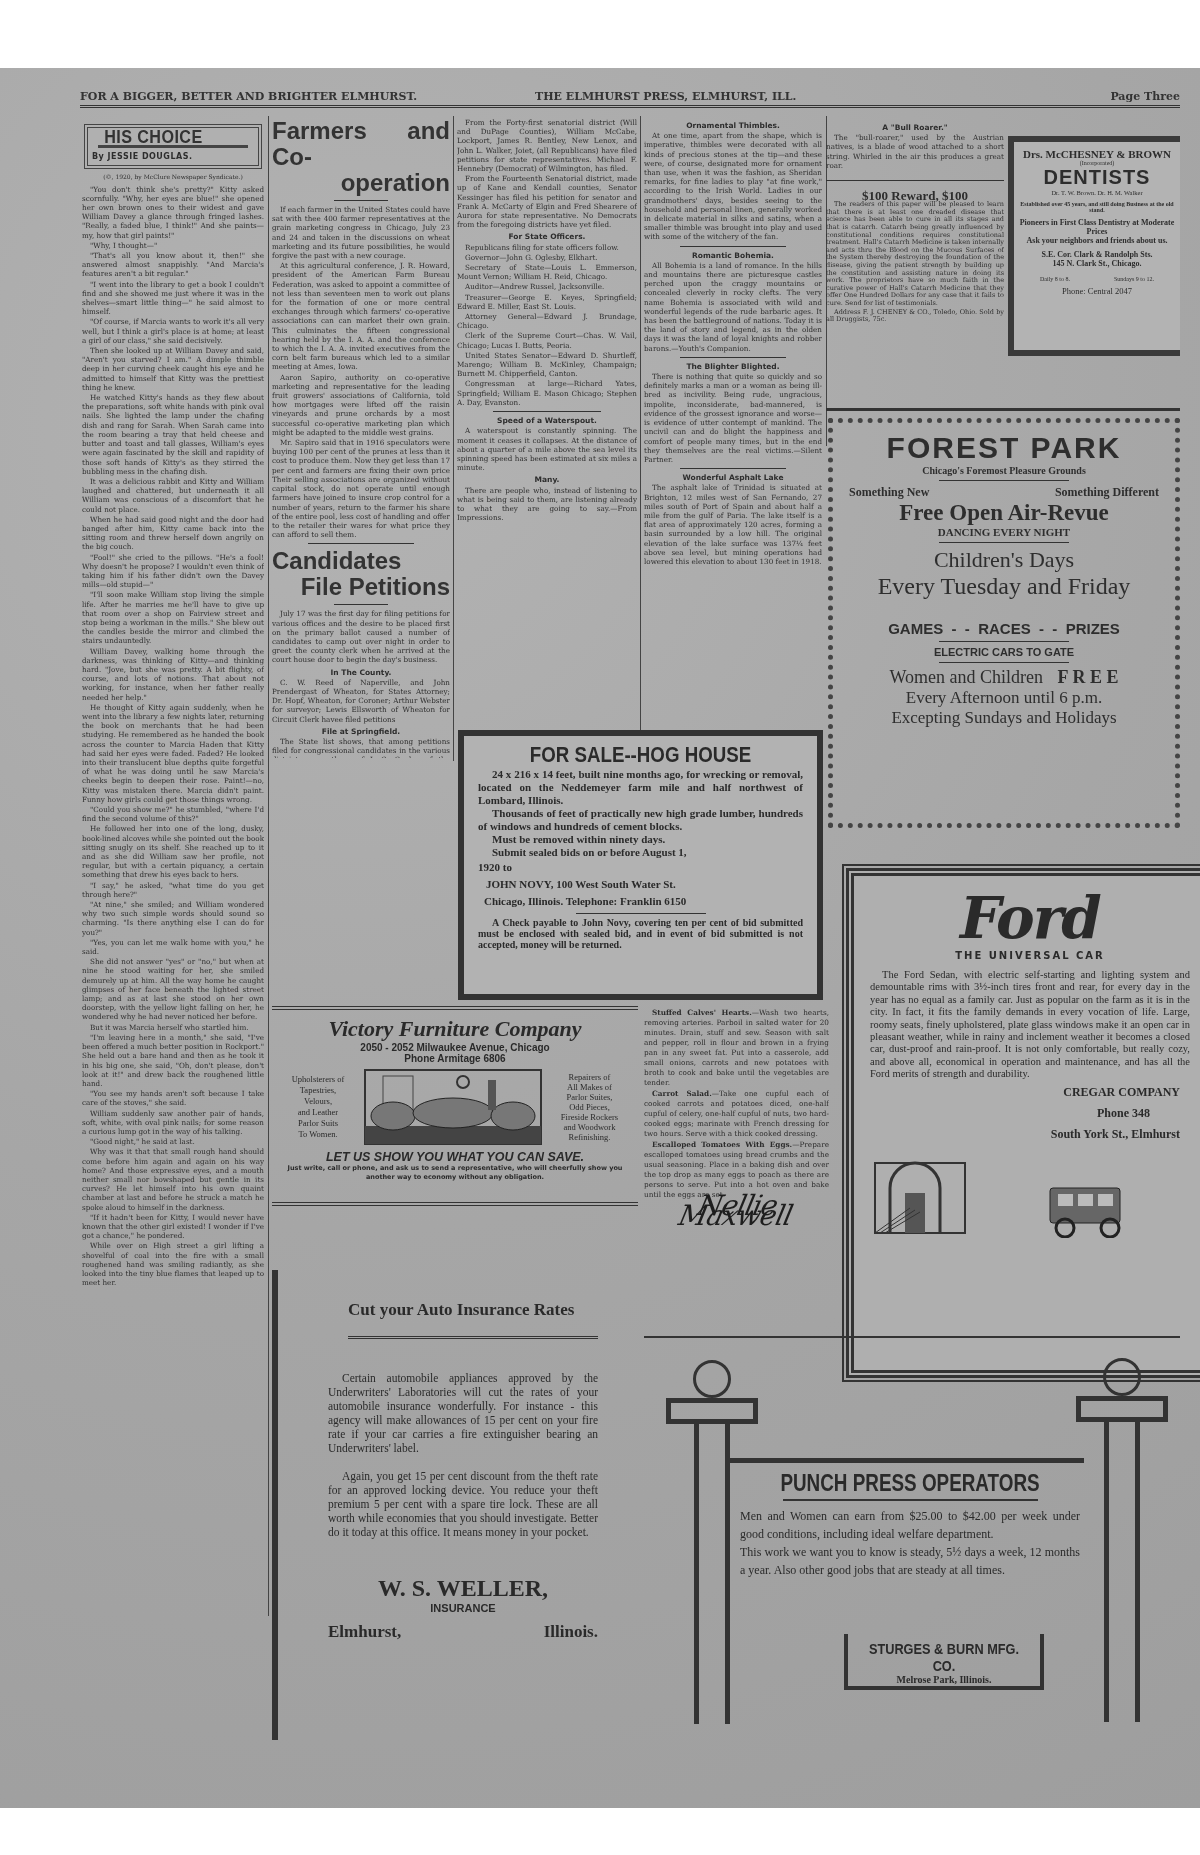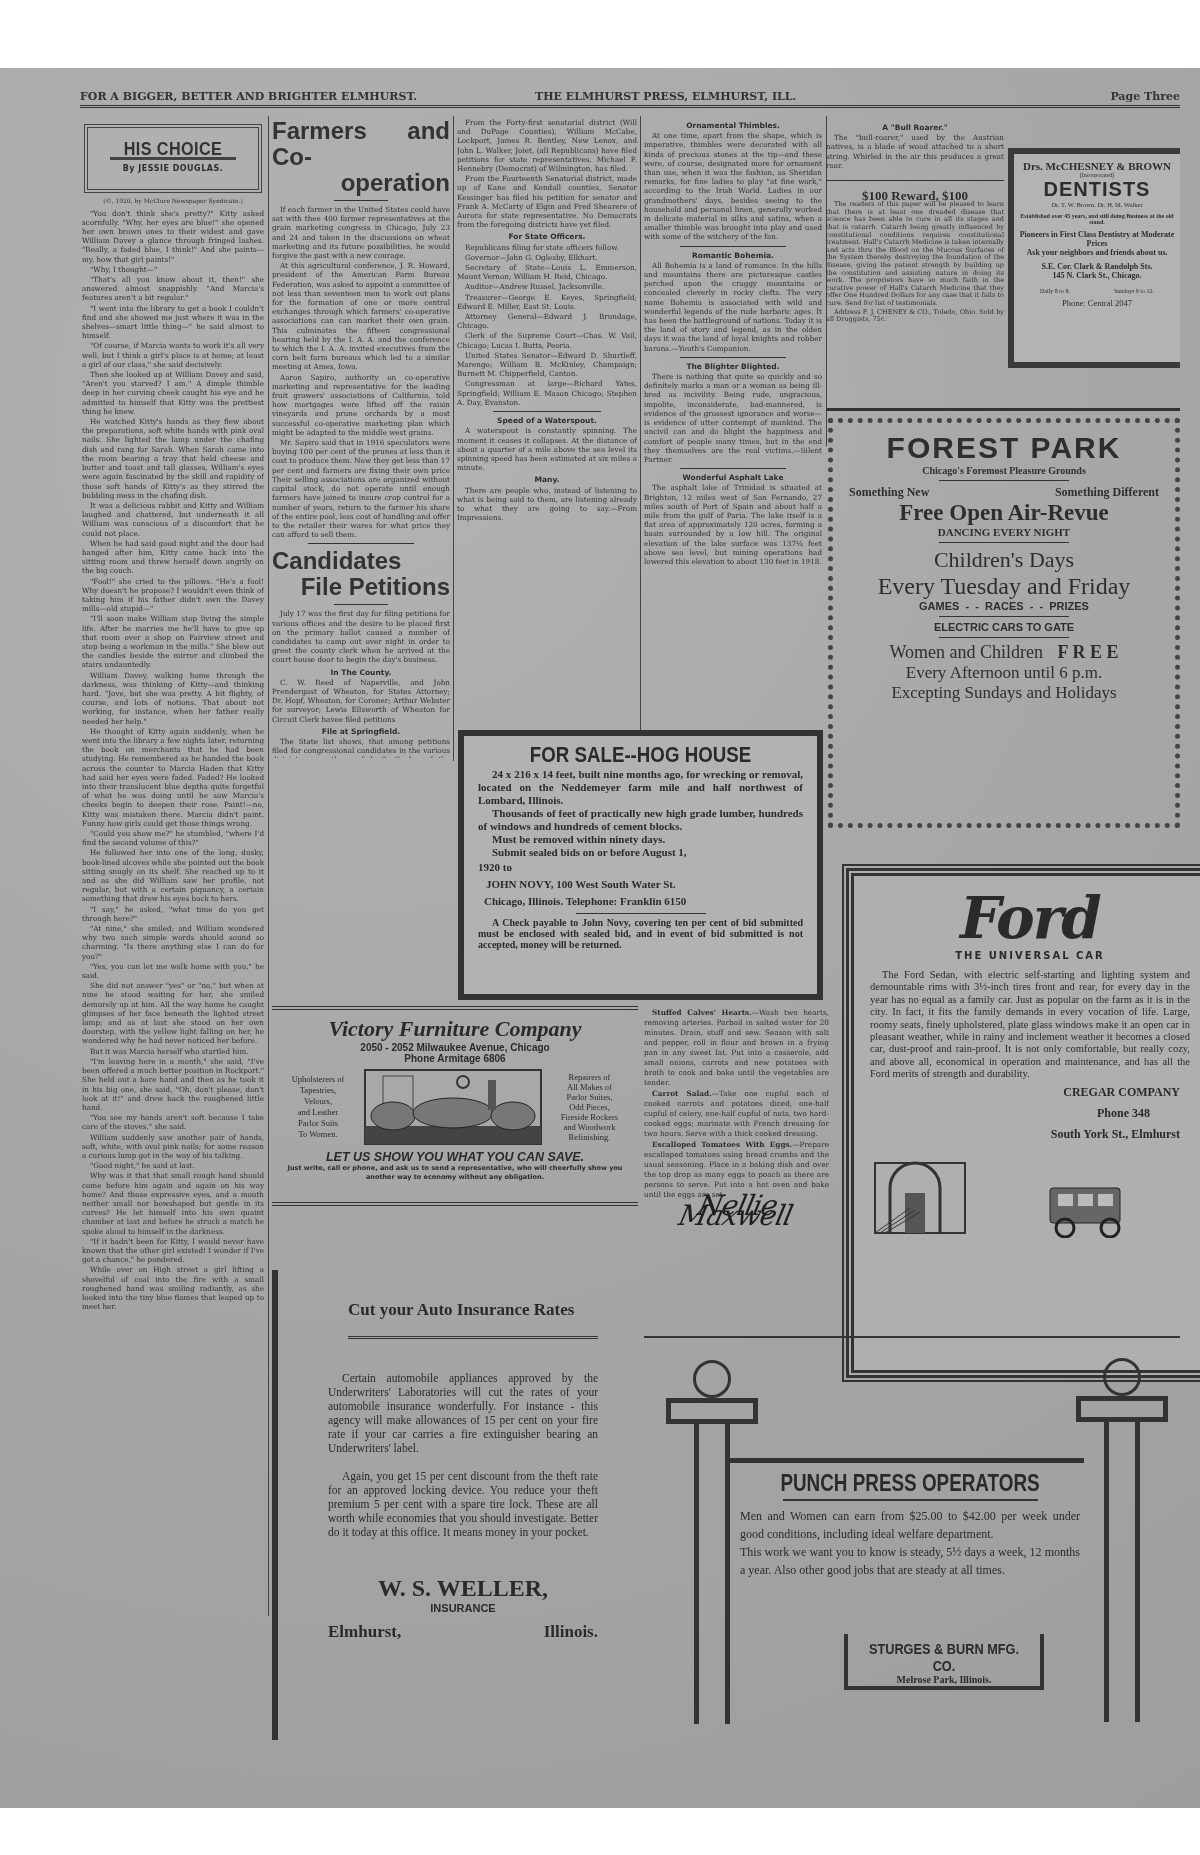--- a/index.html
+++ b/index.html
@@ -17,21 +17,21 @@
   }
   .masthead .mid { position: absolute; left: 455px; }
   .col { position: absolute; font-size: 7.2px; line-height: 9.2px; text-align: justify; color: #2d2d2d; overflow: hidden; }
   .col p { text-indent: 8px; margin-bottom: 1px; }
   .vrule { position: absolute; width: 1px; background: #444; }
   .hrule { position: absolute; height: 2px; background: #333; }
   .small-head { font-family: "DejaVu Sans", sans-serif; font-weight: bold; text-align: center; font-size: 7.5px; margin: 3px 0 1px; text-indent: 0 !important; }
   .short-rule { width: 60%; height: 1px; background: #333; margin: 4px auto; }
 
   
-  .story-box { border: 4px double #444; margin: 4px 2px 3px; padding: 16px; text-align: center; background: #b0b0b0; }
+  .story-box { border: 4px double #444; margin: 4px 2px 3px; padding: 4px; background: #b0b0b0; }
   .story-title { font-family: "Liberation Sans", sans-serif; font-weight: bold; font-size: 19px; letter-spacing: 0.5px; color: #333; transform: scaleX(0.85); }
   .story-rule { height: 3px; background: #444; margin: 4px 6px; }
   .story-by { font-family: "DejaVu Sans", sans-serif; font-size: 8px; font-weight: bold; letter-spacing: 0.5px; }
   .copyright { font-size: 6px; text-align: center; margin-bottom: 3px; }
 
   .big-head { font-family: "Liberation Sans", sans-serif; font-weight: bold; font-size: 24px; line-height: 26px; color: #333; transform-origin: left; }
   .big-head.r { text-align: right; }
 
   
   .ad { position: absolute; }
@@ -155,21 +155,21 @@
 
   <div class="col" style="left:826px; top:52px; width:178px; height:320px;">
     <div class="small-head">A "Bull Roarer."</div>
     <p>The "bull-roarer," used by the Austrian natives, is a blade of wood attached to a short string. Whirled in the air this produces a great roar.</p>
     <div class="hrule" style="position:relative; height:1px; margin:10px 0;"></div>
     <div class="small-head" style="font-family:'Liberation Serif',serif; font-size:13px;">$100 Reward, $100</div>
     <p style="font-size:6.5px; line-height:7.6px;">The readers of this paper will be pleased to learn that there is at least one dreaded disease that science has been able to cure in all its stages and that is catarrh. Catarrh being greatly influenced by constitutional conditions requires constitutional treatment. Hall's Catarrh Medicine is taken internally and acts thru the Blood on the Mucous Surfaces of the System thereby destroying the foundation of the disease, giving the patient strength by building up the constitution and assisting nature in doing its work. The proprietors have so much faith in the curative power of Hall's Catarrh Medicine that they offer One Hundred Dollars for any case that it fails to cure. Send for list of testimonials.</p>
     <p style="font-size:6.5px; line-height:7.6px;">Address F. J. CHENEY &amp; CO., Toledo, Ohio. Sold by all Druggists, 75c.</p>
   </div>
 
-  <div class="ad ad-dentist" style="left:1008px; top:80px; width:172px; height:220px;">
+  <div class="ad ad-dentist" style="left:1008px; top:68px; width:172px; height:220px;">
     <div style="font-weight:bold; font-size:11px;">Drs. McCHESNEY &amp; BROWN</div>
     <div style="font-size:6px;">(Incorporated)</div>
     <div style="font-family:'Liberation Sans',sans-serif; font-weight:bold; font-size:20px; letter-spacing:1px;">DENTISTS</div>
     <div style="font-size:6.5px;">Dr. T. W. Brown.    Dr. H. M. Walker</div>
     <div style="font-size:6px; font-weight:bold; margin-top:5px;">Established over 45 years, and still doing Business at the old stand.</div>
     <div style="font-size:8px; font-weight:bold; margin-top:5px;">Pioneers in First Class Dentistry at Moderate Prices</div>
     <div style="font-size:8px; font-weight:bold;">Ask your neighbors and friends about us.</div>
     <div style="font-size:8px; font-weight:bold; margin-top:5px;">S.E. Cor. Clark &amp; Randolph Sts.</div>
     <div style="font-size:8px; font-weight:bold;">145 N. Clark St., Chicago.</div>
     <div style="display:flex; justify-content:space-around; font-size:6px; margin-top:8px;">
@@ -187,21 +187,21 @@
     <div class="short-rule" style="width:40%;"></div>
     <div style="display:flex; justify-content:space-between; font-size:12px; font-weight:bold; padding:0 8px;">
       <span>Something New</span>
       <span>Something Different</span>
     </div>
     <div style="font-size:23px; font-weight:bold;">Free Open Air-Revue</div>
     <div style="font-size:11px; font-weight:bold;">DANCING EVERY NIGHT</div>
     <div class="short-rule" style="width:40%;"></div>
     <div style="font-size:22px;">Children's Days</div>
     <div style="font-size:24px;">Every Tuesday and Friday</div>
-    <div style="font-family:'Liberation Sans',sans-serif; font-size:11px; font-weight:bold; white-space:pre;">GAMES  -  -  RACES  -  -  PRIZES</div>
+    <div style="font-family:'Liberation Sans',sans-serif; font-size:15px; font-weight:bold; white-space:pre;margin-top:20px;">GAMES  -  -  RACES  -  -  PRIZES</div>
     <div class="short-rule" style="width:40%;"></div>
     <div style="font-family:'Liberation Sans',sans-serif; font-size:11px; font-weight:bold;">ELECTRIC CARS TO GATE</div>
     <div class="short-rule" style="width:40%;"></div>
     <div style="font-size:18px;">
       <span>Women and Children</span>
       <span style="font-weight:bold; margin-left:10px;">F R E E</span>
     </div>
     <div style="font-size:17px;">Every Afternoon until 6 p.m.</div>
     <div style="font-size:17px;">Excepting Sundays and Holidays</div>
   </div>

